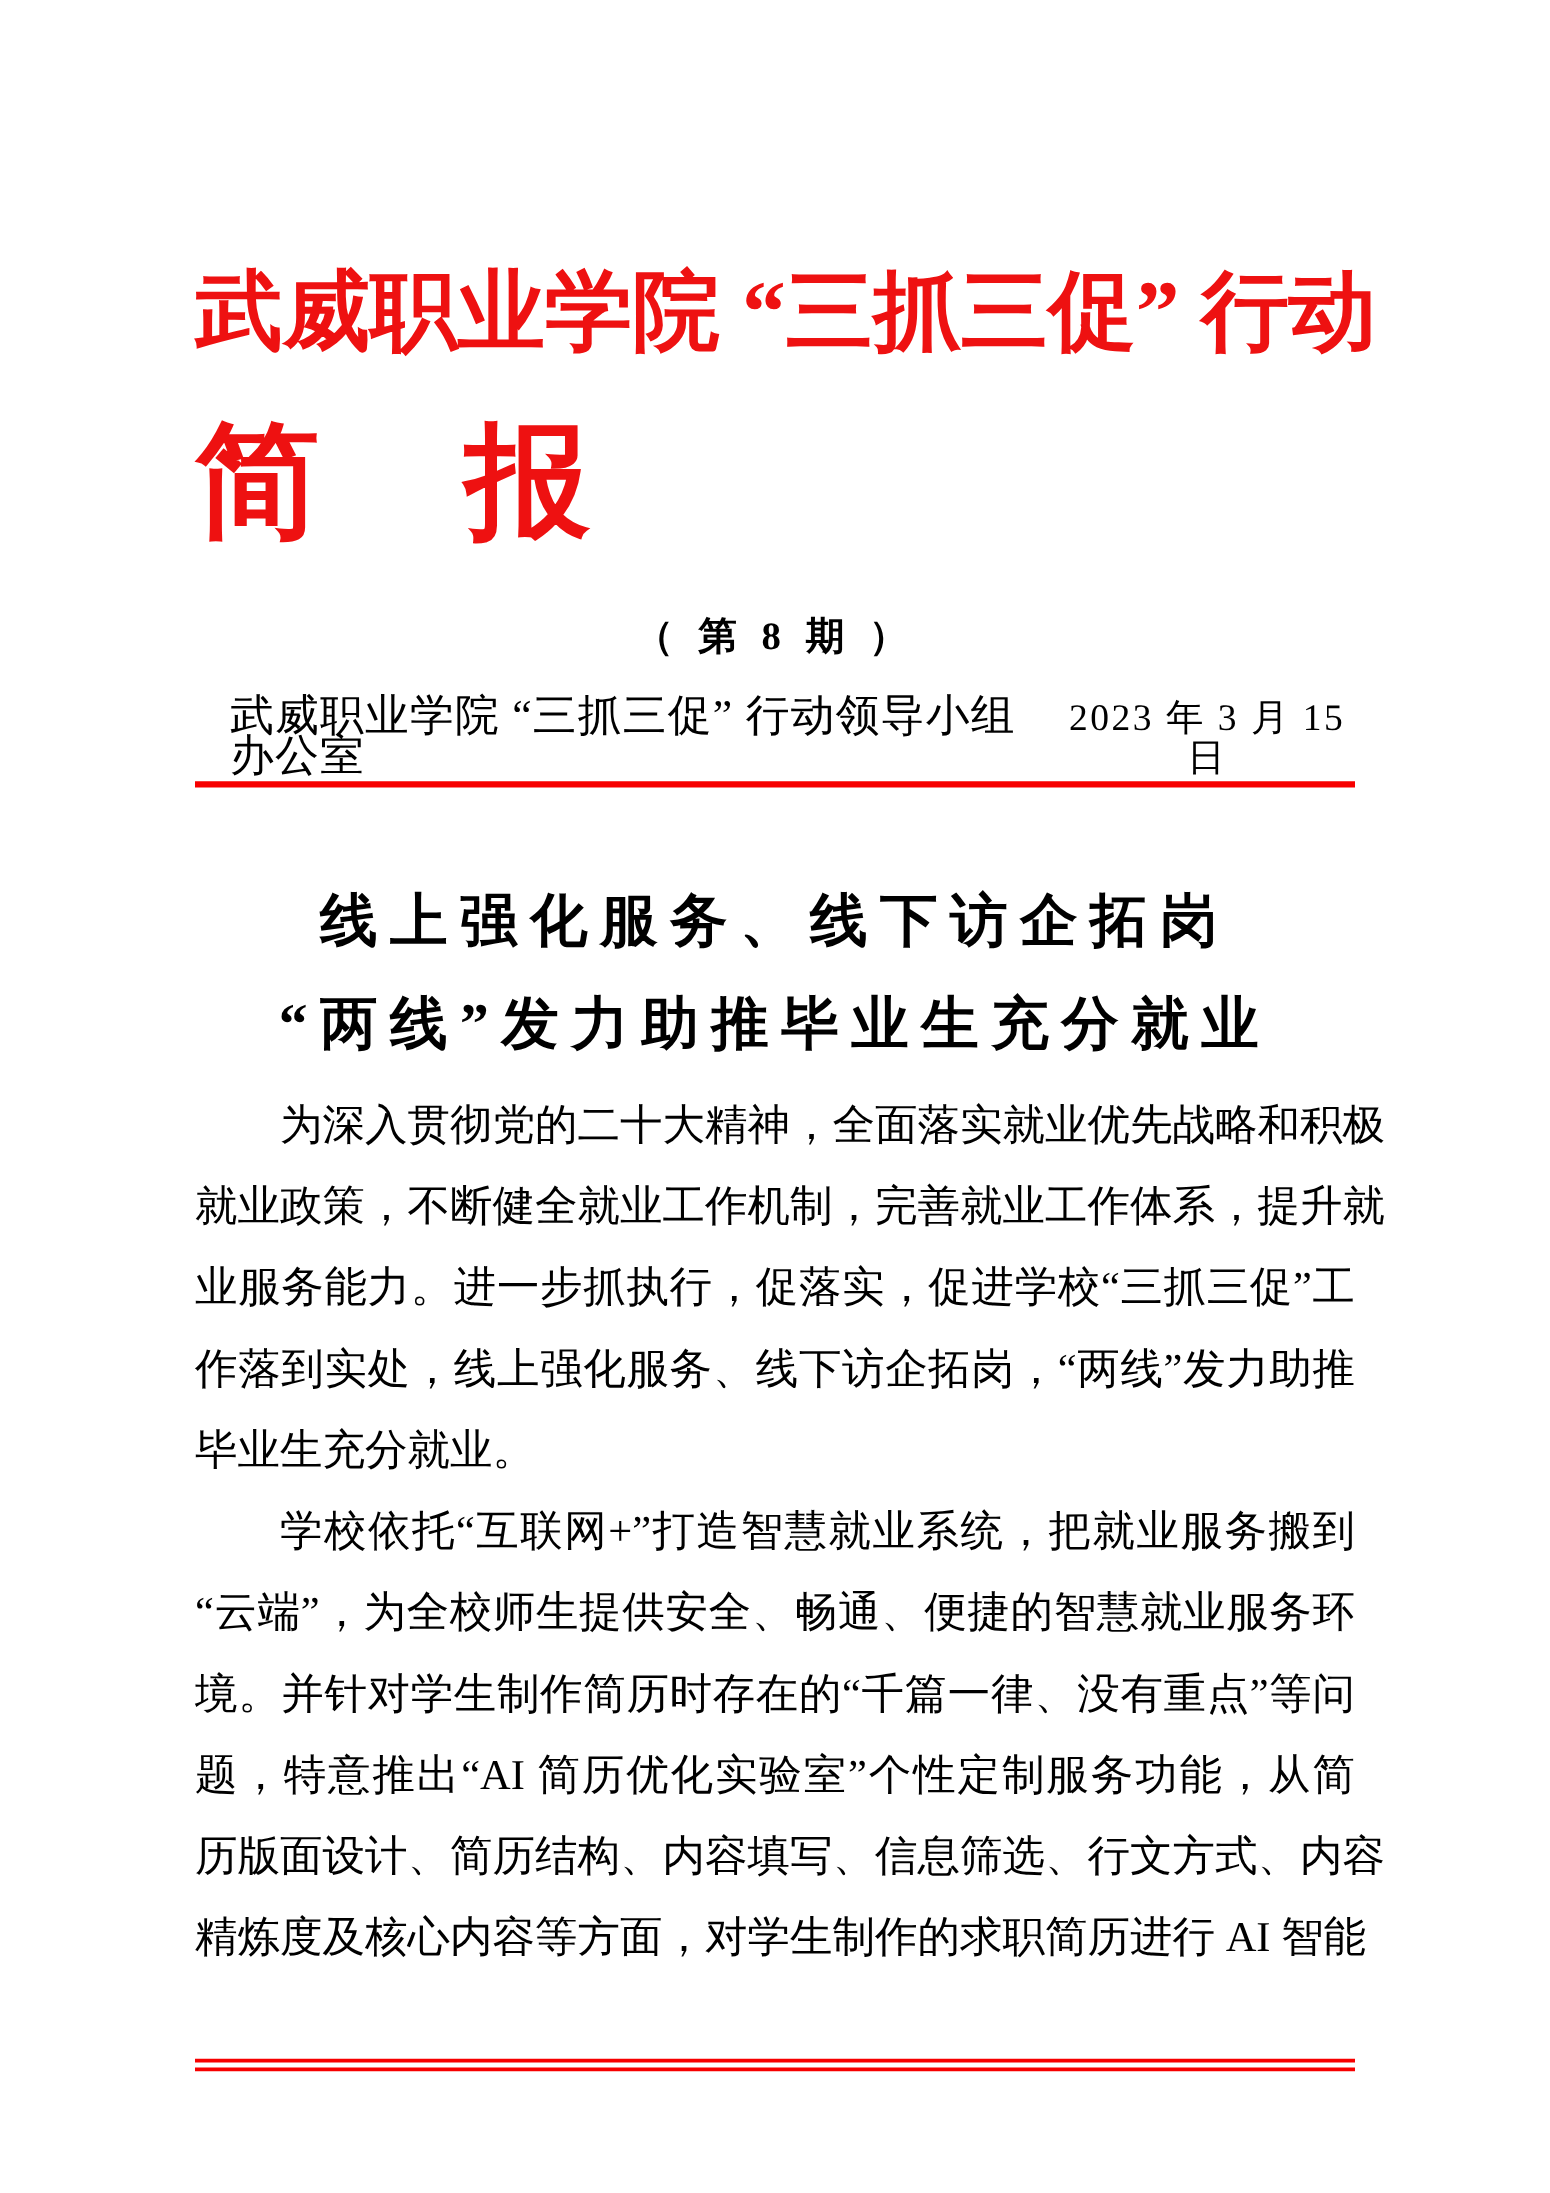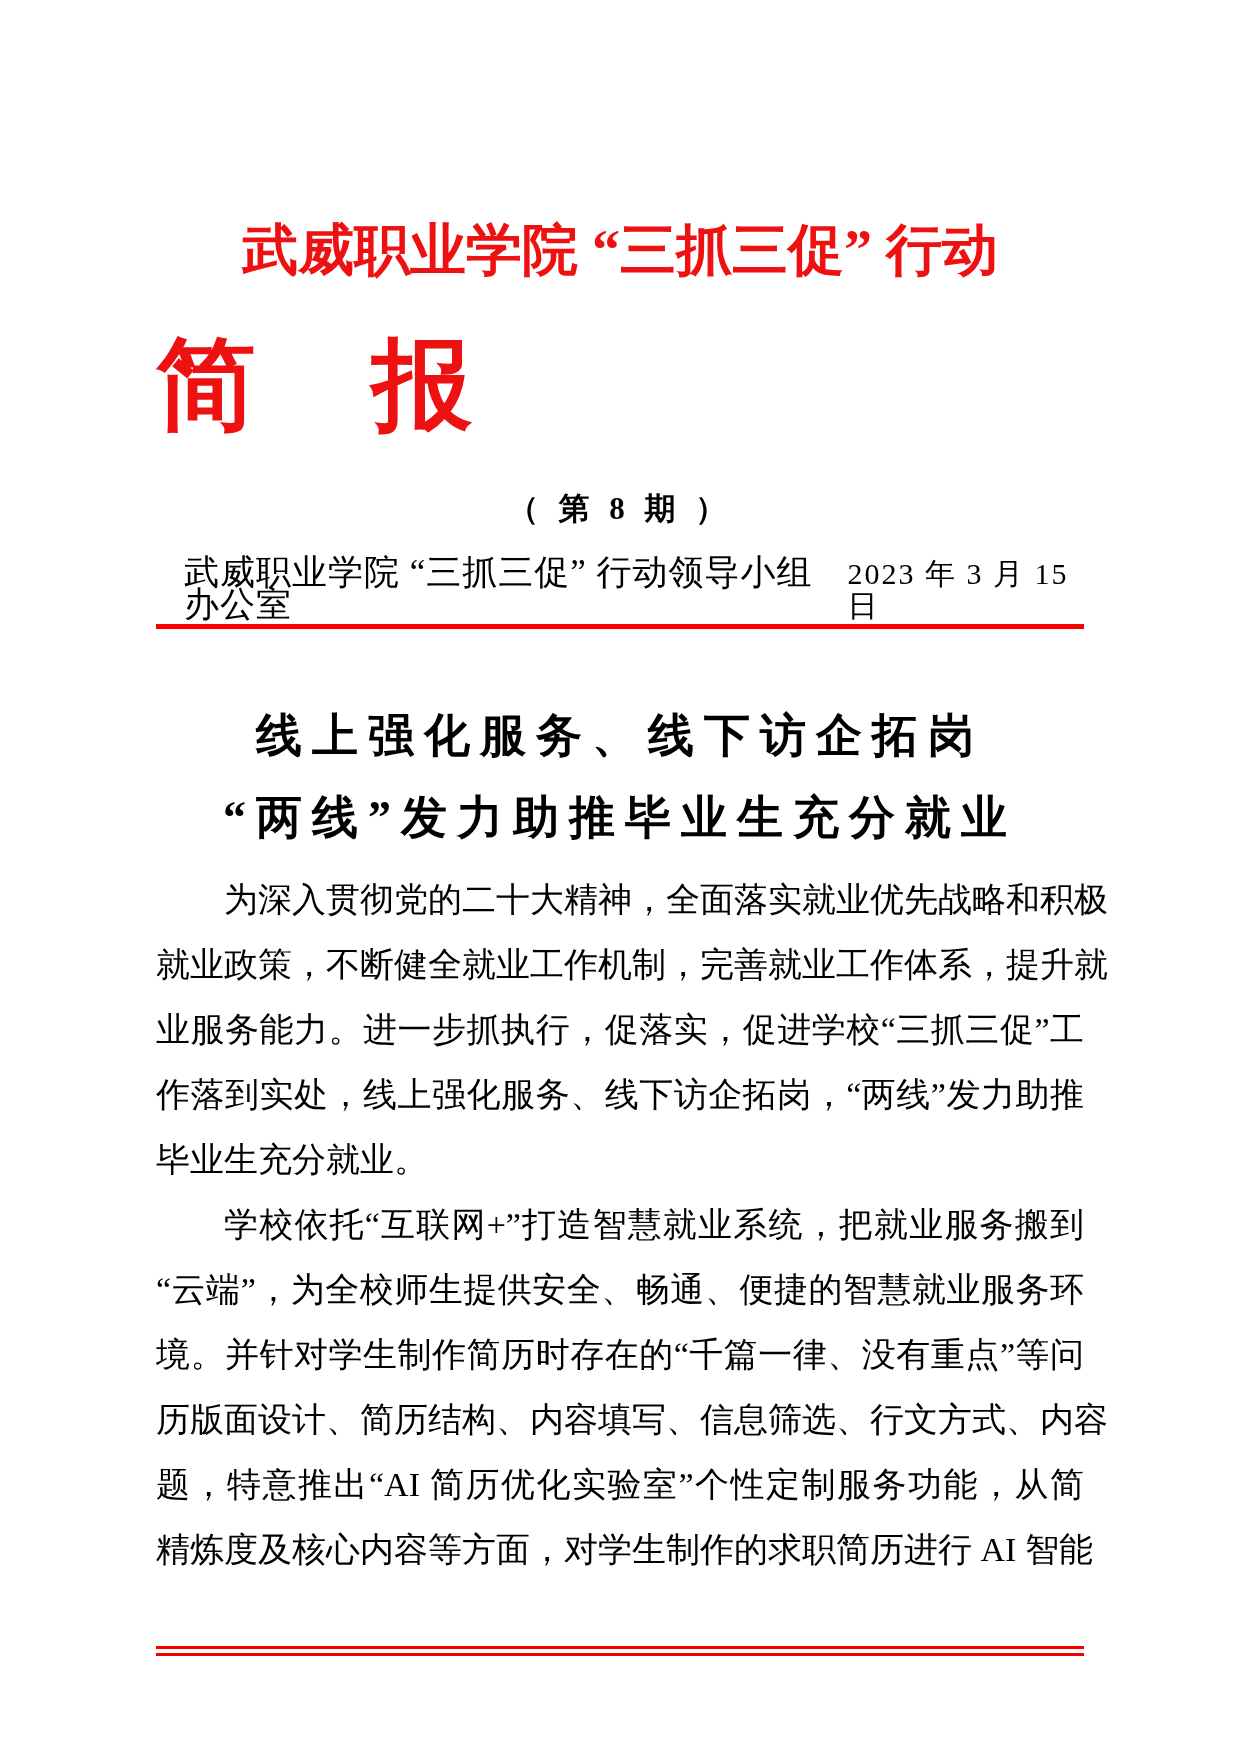--- a/index.html
+++ b/index.html
@@ -13,21 +13,21 @@
     height: 1754px;
     background: #ffffff;
     box-sizing: border-box;
     padding: 213px 156px 0 156px;
     font-family: "Liberation Serif", "DejaVu Serif", serif;
     color: #000000;
     overflow: hidden;
   }
   .masthead-title1 {
     color: #ee1111;
-    font-size: 56px;
+    font-size: 70px;
     font-weight: bold;
     text-align: center;
     line-height: 75px;
     white-space: nowrap;
     letter-spacing: 0px;
   }
   .masthead-title2 {
     color: #ee1111;
     font-size: 100px;
     font-weight: bold;
@@ -52,20 +52,21 @@
     line-height: 32px;
   }
   .office-name {
     font-size: 35px;
     padding-left: 28px;
     letter-spacing: 1px;
   }
   .issue-date {
     font-size: 30px;
     letter-spacing: 2px;
+    text-align: center;
   }
   .header-rule {
     margin-top: 2px;
     height: 5px;
     background: #f70000;
   }
   .article-title {
     margin-top: 66px;
     font-size: 46px;
     font-weight: bold;
@@ -126,22 +127,22 @@
       <div class="line">就业政策，不断健全就业工作机制，完善就业工作体系，提升就</div>
       <div class="line">业服务能力。进一步抓执行，促落实，促进学校“三抓三促”工</div>
       <div class="line">作落到实处，线上强化服务、线下访企拓岗，“两线”发力助推</div>
       <div class="line para-end">毕业生充分就业。</div>
     </div>
 
     <div>
       <div class="line indent">学校依托“互联网+”打造智慧就业系统，把就业服务搬到</div>
       <div class="line">“云端”，为全校师生提供安全、畅通、便捷的智慧就业服务环</div>
       <div class="line">境。并针对学生制作简历时存在的“千篇一律、没有重点”等问</div>
+      <div class="line">题，特意推出“AI 简历优化实验室”个性定制服务功能，从简</div>
       <div class="line">历版面设计、简历结构、内容填写、信息筛选、行文方式、内容</div>
-      <div class="line">题，特意推出“AI 简历优化实验室”个性定制服务功能，从简</div>
       <div class="line">精炼度及核心内容等方面，对学生制作的求职简历进行 AI 智能</div>
     </div>
 
   </div>
 
   <div class="footer-rule"></div>
 
 </div>
 
 </body></html>

